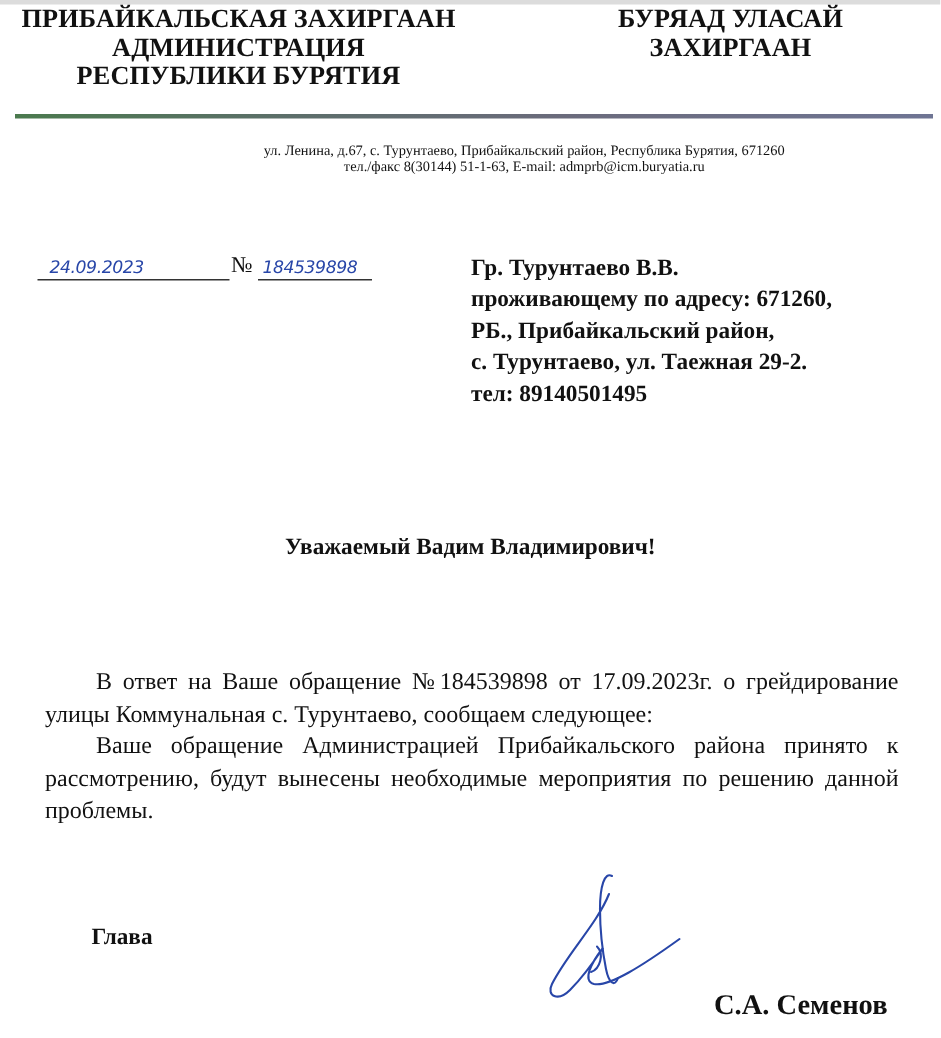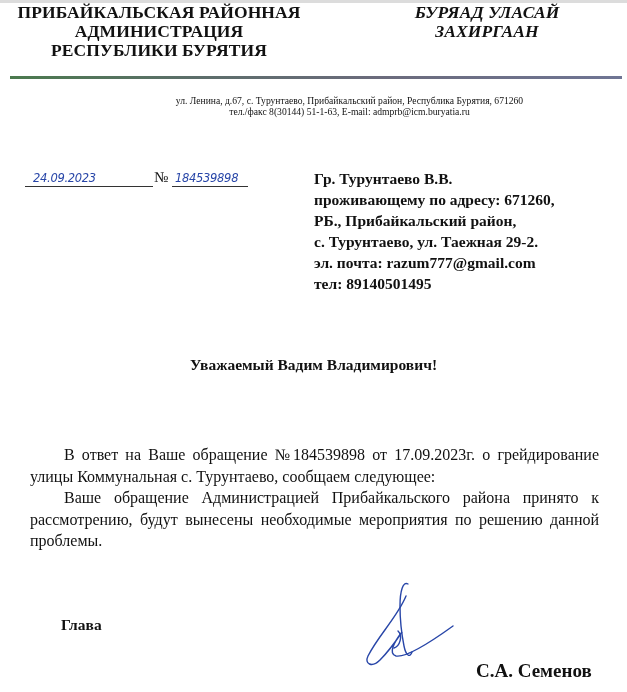--- a/index.html
+++ b/index.html
@@ -2,21 +2,21 @@
 <html><head>
 <meta charset="utf-8">
 <style>
   html, body { margin: 0; padding: 0; background: #ffffff; }
   body { width: 627px; height: 692px; position: relative; overflow: hidden;
          font-family: "Liberation Serif", "DejaVu Serif", serif; color: #111; }
   .top-border { position: absolute; left: 0; top: 0; width: 627px; height: 3px; background: #dcdcdc; }
   .hdr { position: absolute; top: 3px; font-weight: bold; font-size: 17.5px; line-height: 19px;
          text-align: center; letter-spacing: 0.1px; }
   .hdr-left { left: 14px; width: 290px; }
-  .hdr-right { left: 352px; width: 270px; font-style: italic; }
+  .hdr-right { left: 352px; width: 270px; }
   .hdr div { white-space: nowrap; }
   .rule { position: absolute; left: 10px; top: 76px; width: 612px; height: 3px;
           background: linear-gradient(90deg, #4b7a4e 0%, #5c6e6a 30%, #6b6b7c 60%, #6f7594 100%); }
   .addr { position: absolute; left: 0; width: 627px; top: 95px; text-align: center;
           font-size: 9.6px; line-height: 11px; padding-left: 36px; }
   .hand { position: absolute; top: 171px; font-family: "DejaVu Sans", sans-serif; font-style: italic;
           color: #2846a8; font-size: 11.5px; letter-spacing: -0.3px; }
   .date { left: 33px; }
   .numval { left: 175px; }
   .uline { position: absolute; height: 1px; background: #333; top: 186px; }
@@ -34,21 +34,21 @@
   .sig-title { position: absolute; left: 61px; top: 616px; font-weight: bold; font-size: 15.5px; }
   .sig-name { position: absolute; left: 476px; top: 616px; font-weight: bold; font-size: 19px; margin-top: 44px; }
   .signature { position: absolute; left: 358px; top: 576px; width: 120px; height: 95px; }
 </style>
 </head>
 <body>
 
 <div class="top-border"></div>
 
 <div class="hdr hdr-left">
-  <div>ПРИБАЙКАЛЬСКАЯ РАЙОННАЯ</div>
+  <div>ПРИБАЙКАЛЬСКАЯ ЗАХИРГААН</div>
   <div>АДМИНИСТРАЦИЯ</div>
   <div>РЕСПУБЛИКИ БУРЯТИЯ</div>
 </div>
 
 <div class="hdr hdr-right">
   <div>БУРЯАД УЛАСАЙ</div>
   <div>ЗАХИРГААН</div>
 </div>
 
 <div class="rule"></div>
@@ -62,21 +62,20 @@
 <div class="uline u1"></div>
 <span class="no-sign">№</span>
 <span class="hand numval">184539898</span>
 <div class="uline u2"></div>
 
 <div class="recipient">
   <div>Гр. Турунтаево В.В.</div>
   <div>проживающему по адресу:  671260,</div>
   <div>РБ., Прибайкальский район,</div>
   <div>с. Турунтаево, ул. Таежная 29-2.</div>
-  <div>эл. почта: razum777@gmail.com</div>
   <div>тел: 89140501495</div>
 </div>
 
 <div class="greeting">Уважаемый Вадим Владимирович!</div>
 
 <div class="body-text">
   <p class="first">В ответ на Ваше обращение №184539898 от 17.09.2023г. о грейдирование улицы Коммунальная с. Турунтаево, сообщаем следующее:</p>
   <p>Ваше обращение Администрацией Прибайкальского района принято к рассмотрению, будут вынесены необходимые мероприятия по решению данной проблемы.</p>
 </div>
 

